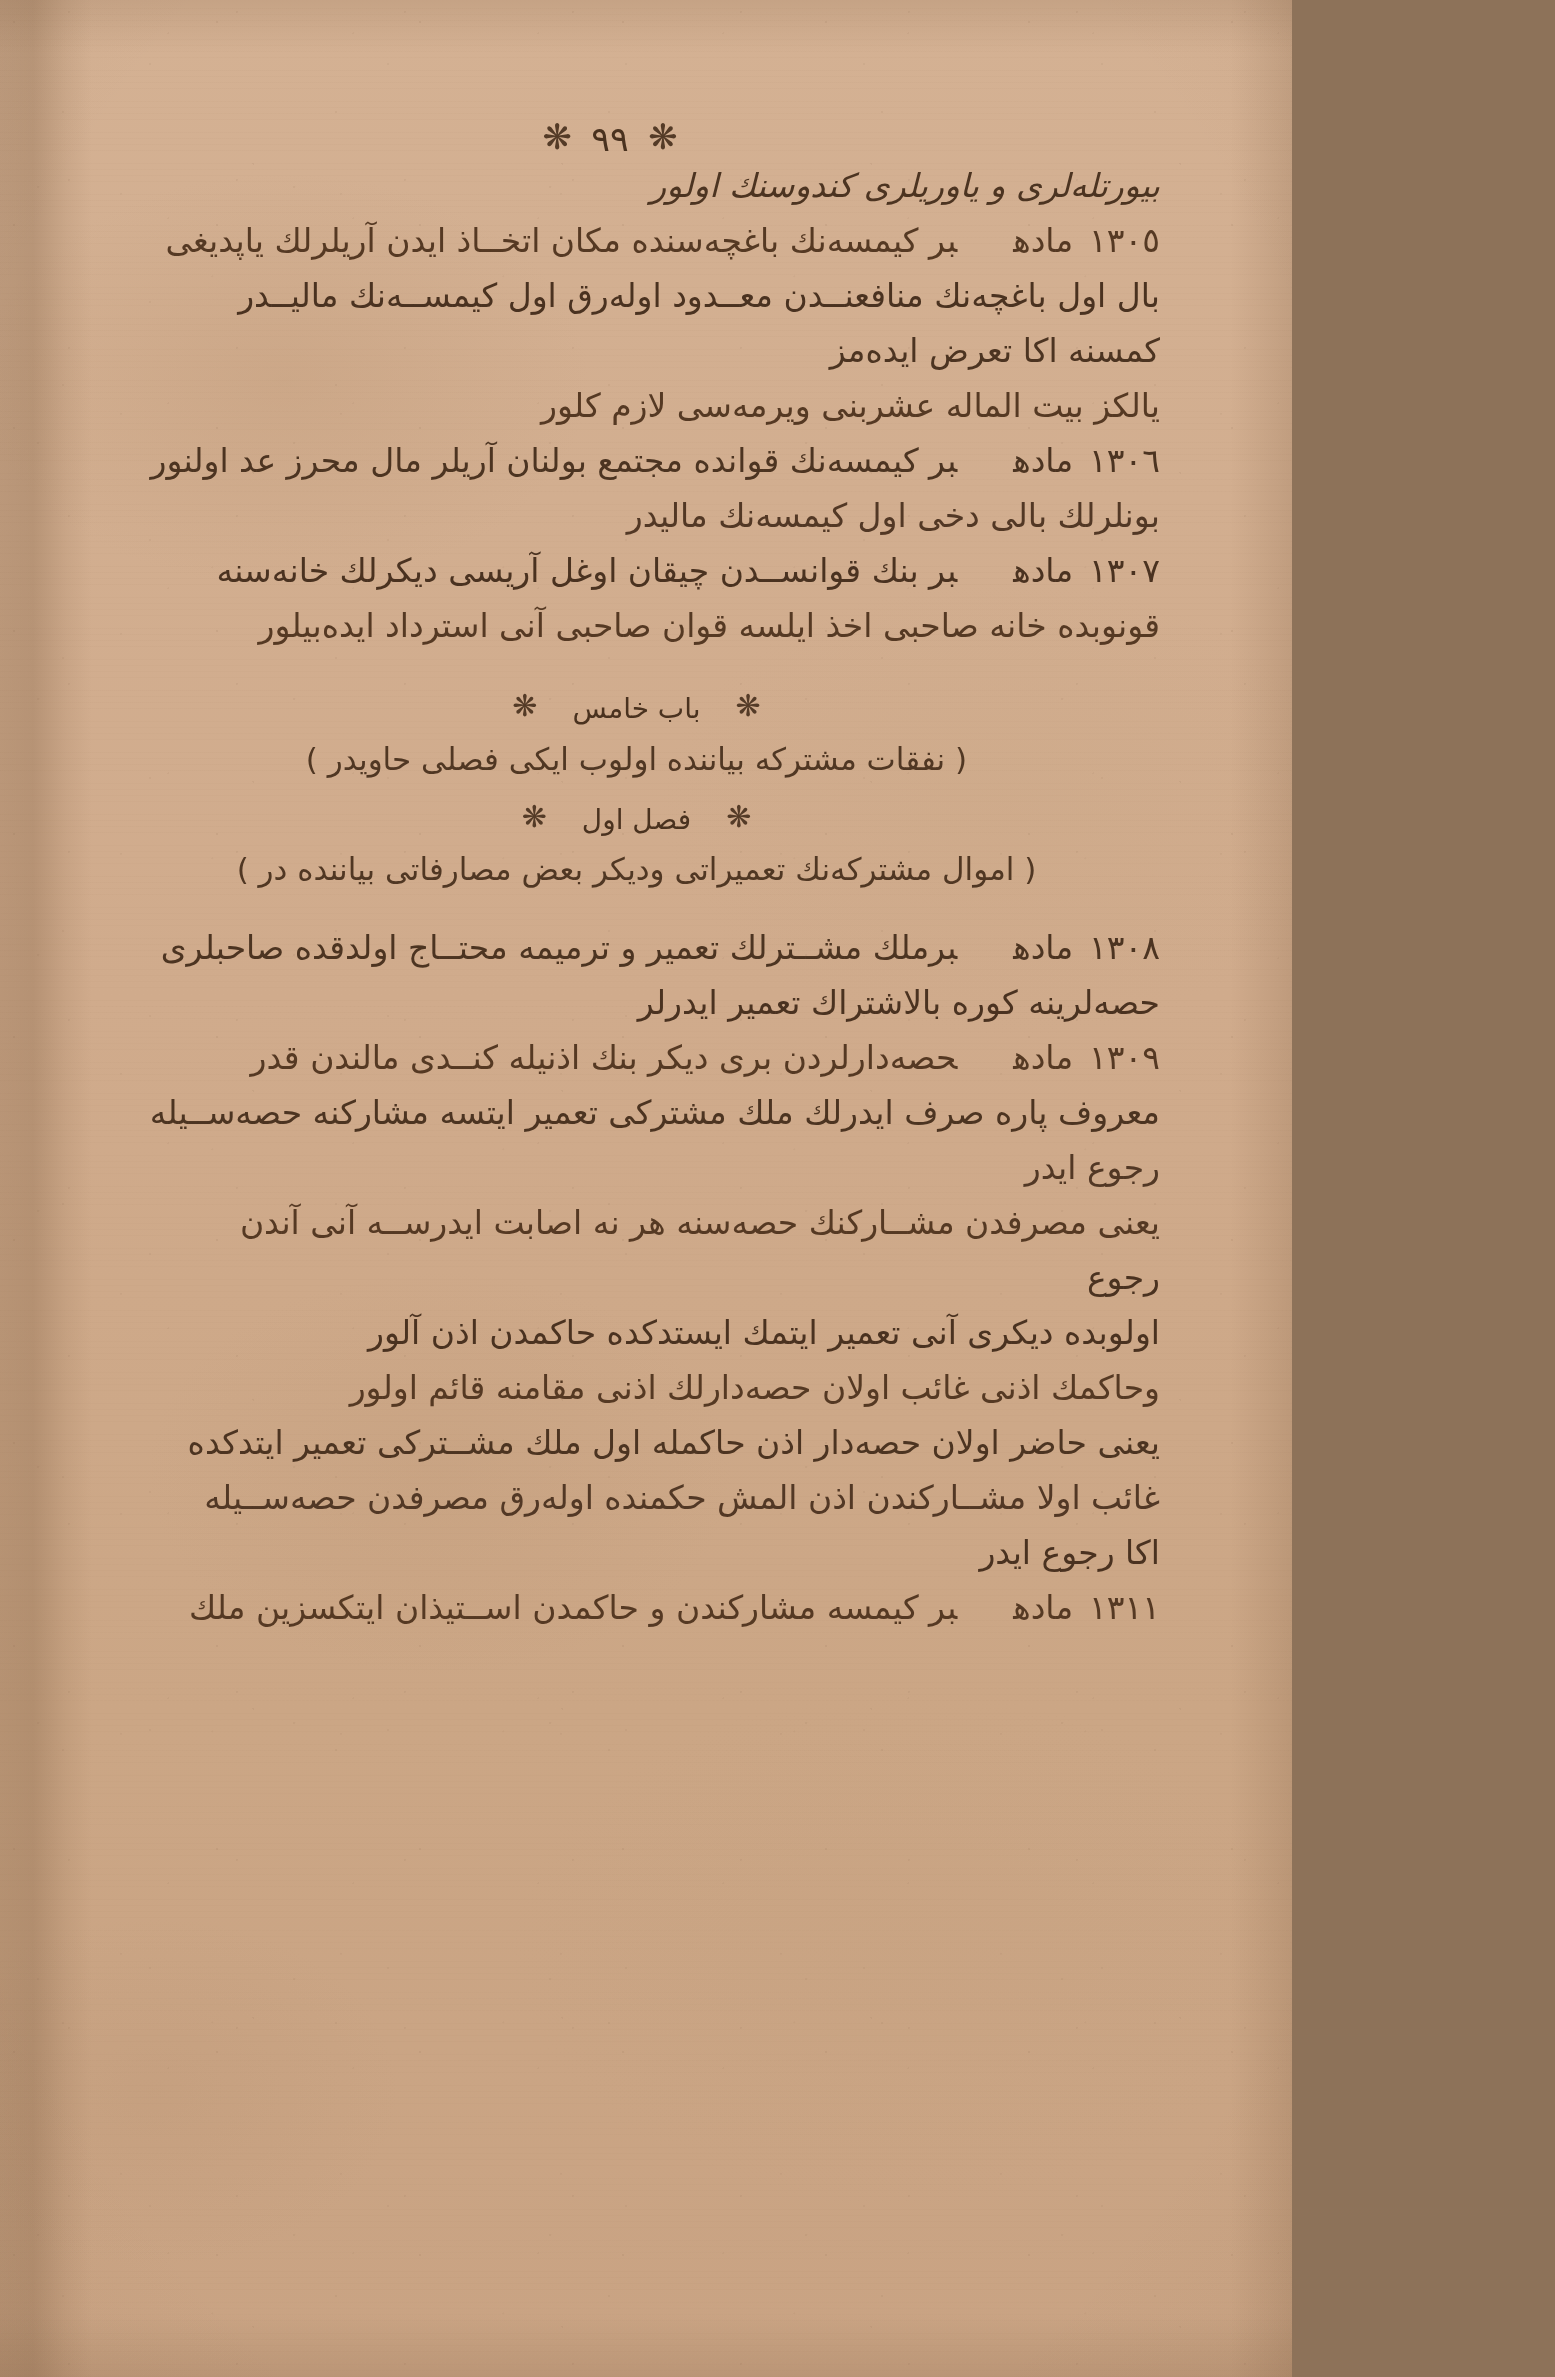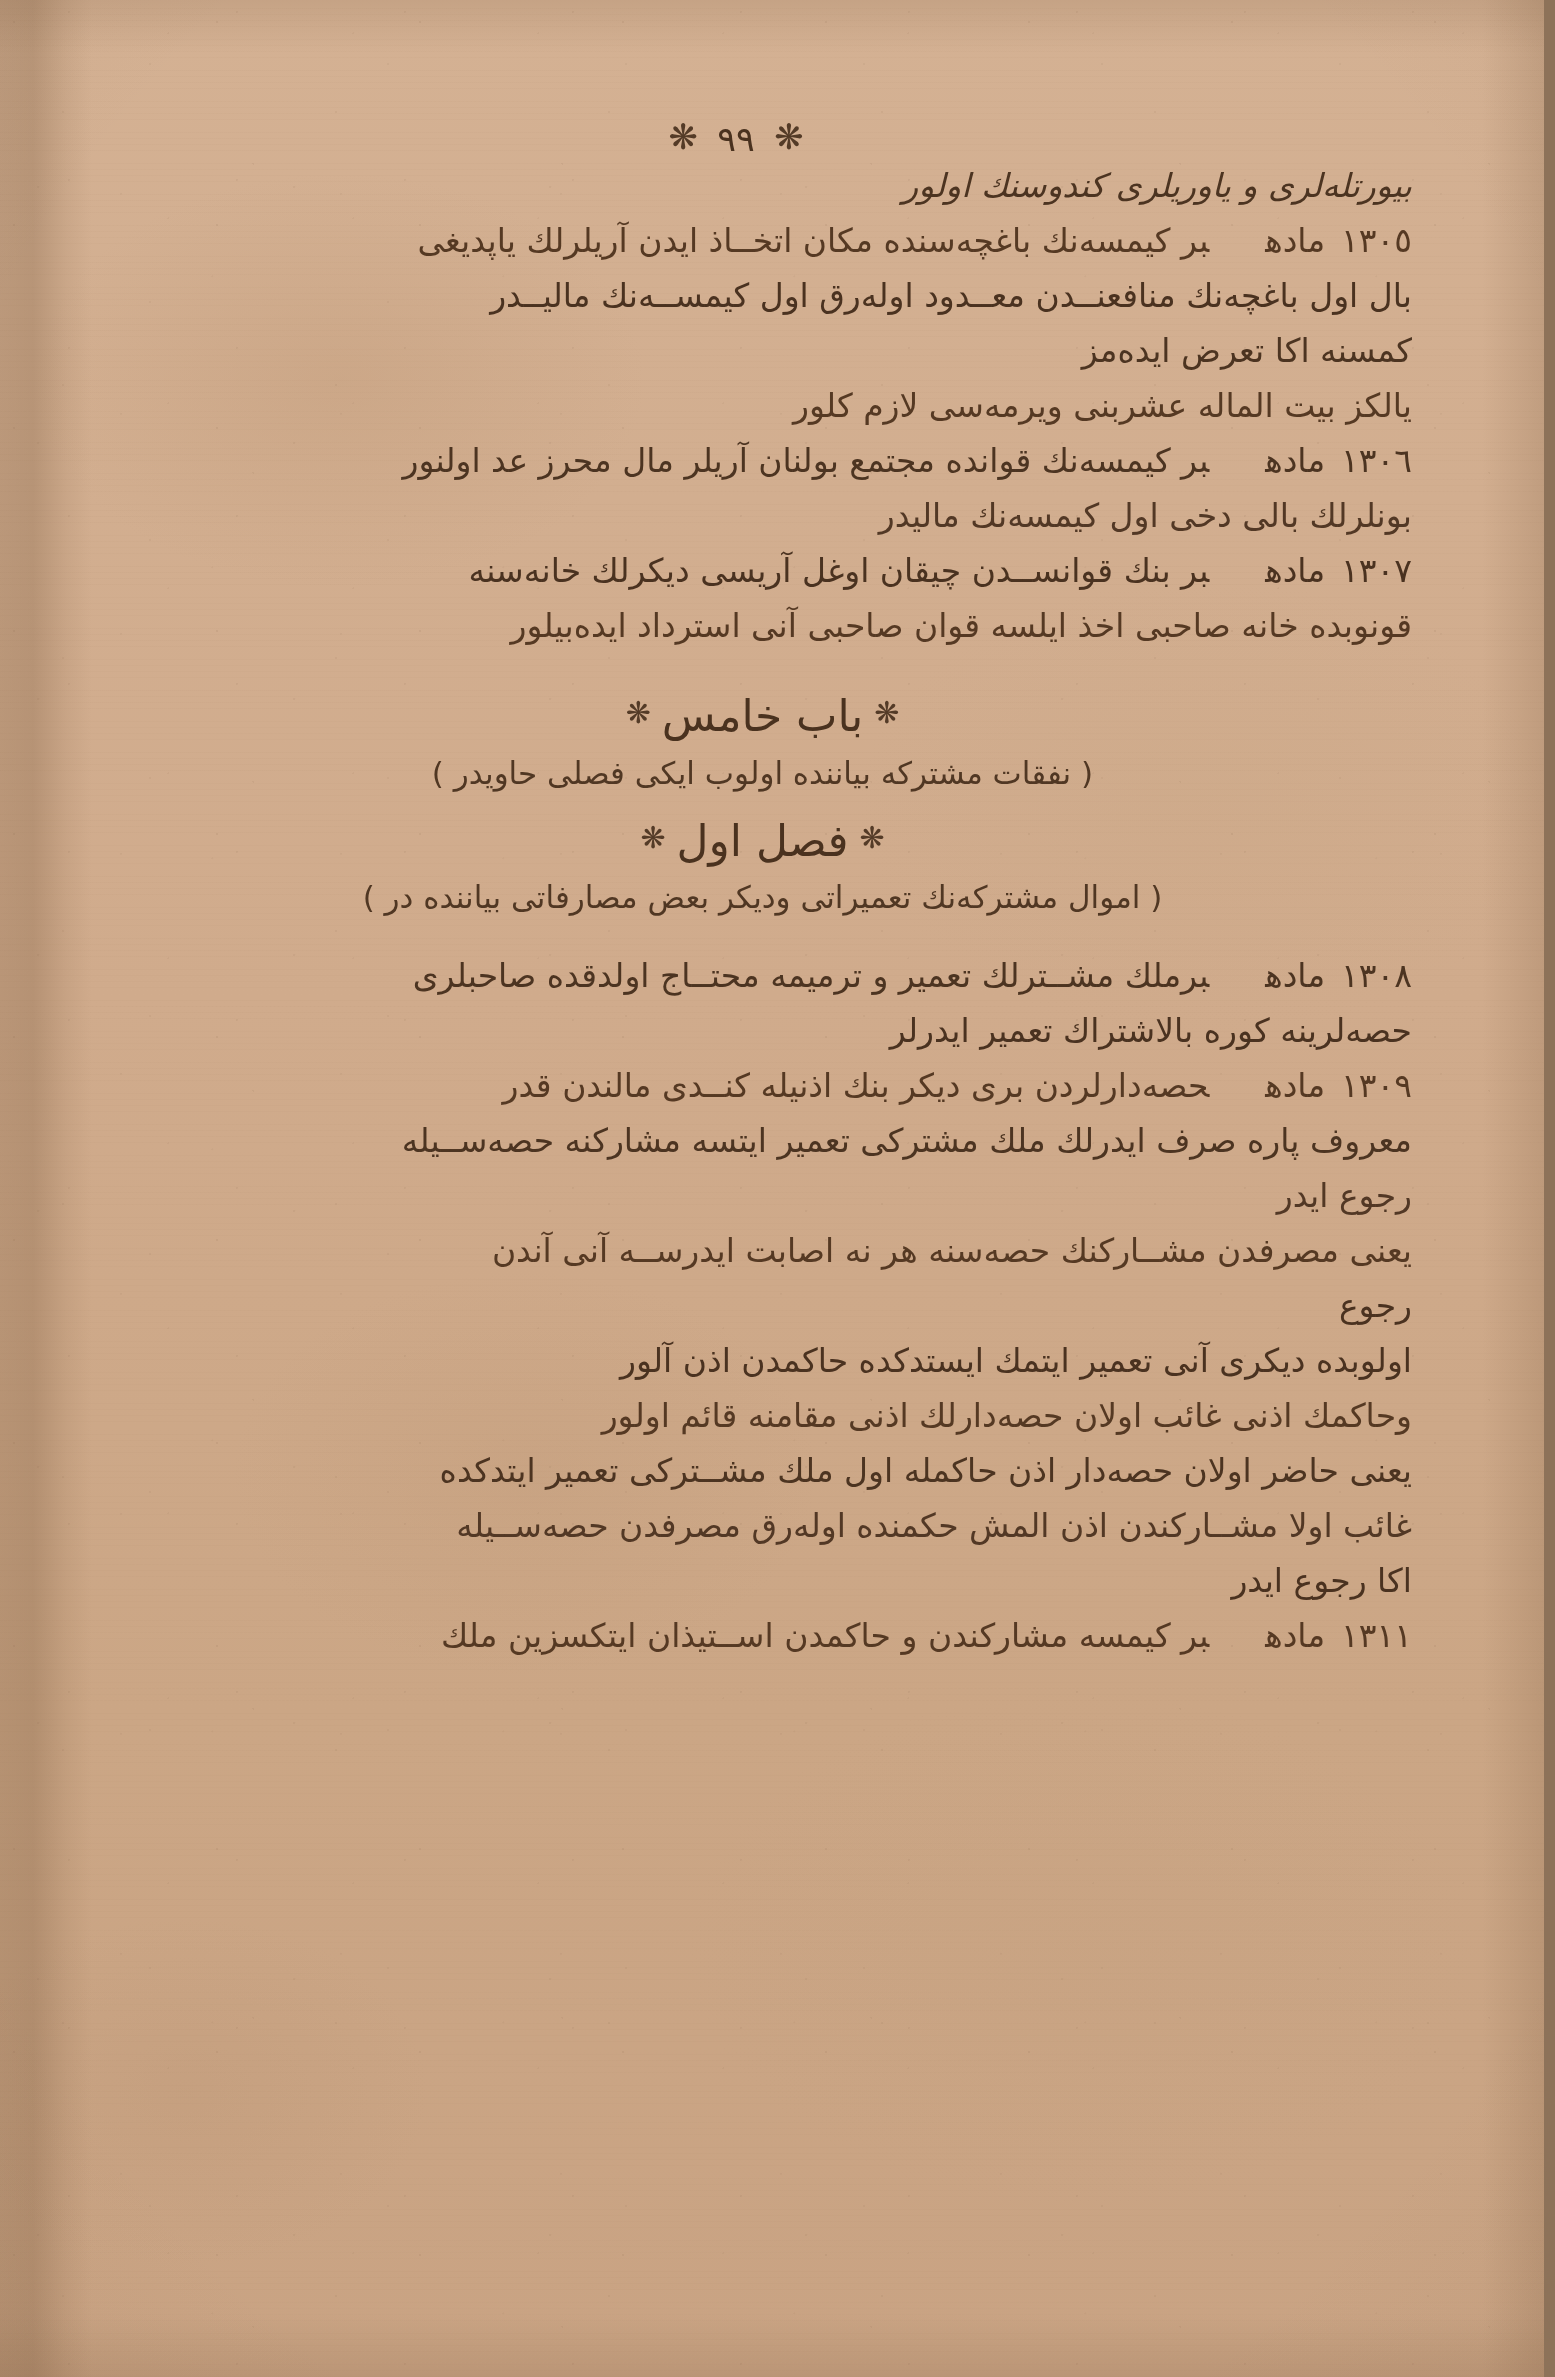--- a/index.html
+++ b/index.html
@@ -5,21 +5,21 @@
 <style>
   html, body {
     margin: 0;
     padding: 0;
     background: #8d7259;
   }
 
   
   .page {
     position: relative;
-    width: 1544px;
+    width: 1292px;
     height: 2377px;
     overflow: hidden;
     background-color: #d2ae90;
     background-image:
       
       radial-gradient(ellipse 494px 335px at 22% 16%, rgba(188,150,116,.30), rgba(188,150,116,0) 62%),
       radial-gradient(ellipse 564px 370px at 78% 34%, rgba(200,166,132,.26), rgba(200,166,132,0) 62%),
       radial-gradient(ellipse 459px 317px at 34% 62%, rgba(186,148,114,.22), rgba(186,148,114,0) 64%),
       radial-gradient(ellipse 617px 406px at 70% 82%, rgba(196,160,126,.24), rgba(196,160,126,0) 64%),
       radial-gradient(ellipse 370px 265px at 12% 88%, rgba(180,142,110,.20), rgba(180,142,110,0) 66%),
@@ -187,23 +187,23 @@
   .heading-row .ornament {
     font-size: 30px;
     line-height: 1;
     color: #4a321f;
     display: inline-block;
     vertical-align: middle;
     transform: translateY(-2.6px);
     opacity: .92;
   }
   .heading-row .heading-title {
-    font-size: 44px;
-    line-height: 1;
-    margin: 0 11px;
+    font-size: 28px;
+    line-height: 1;
+    margin: 0 35px;
     display: inline-block;
     vertical-align: middle;
     color: #4a321f;
   }
 
   
   .subtitle-row {
     text-align: center;
     direction: rtl;
     white-space: nowrap;

